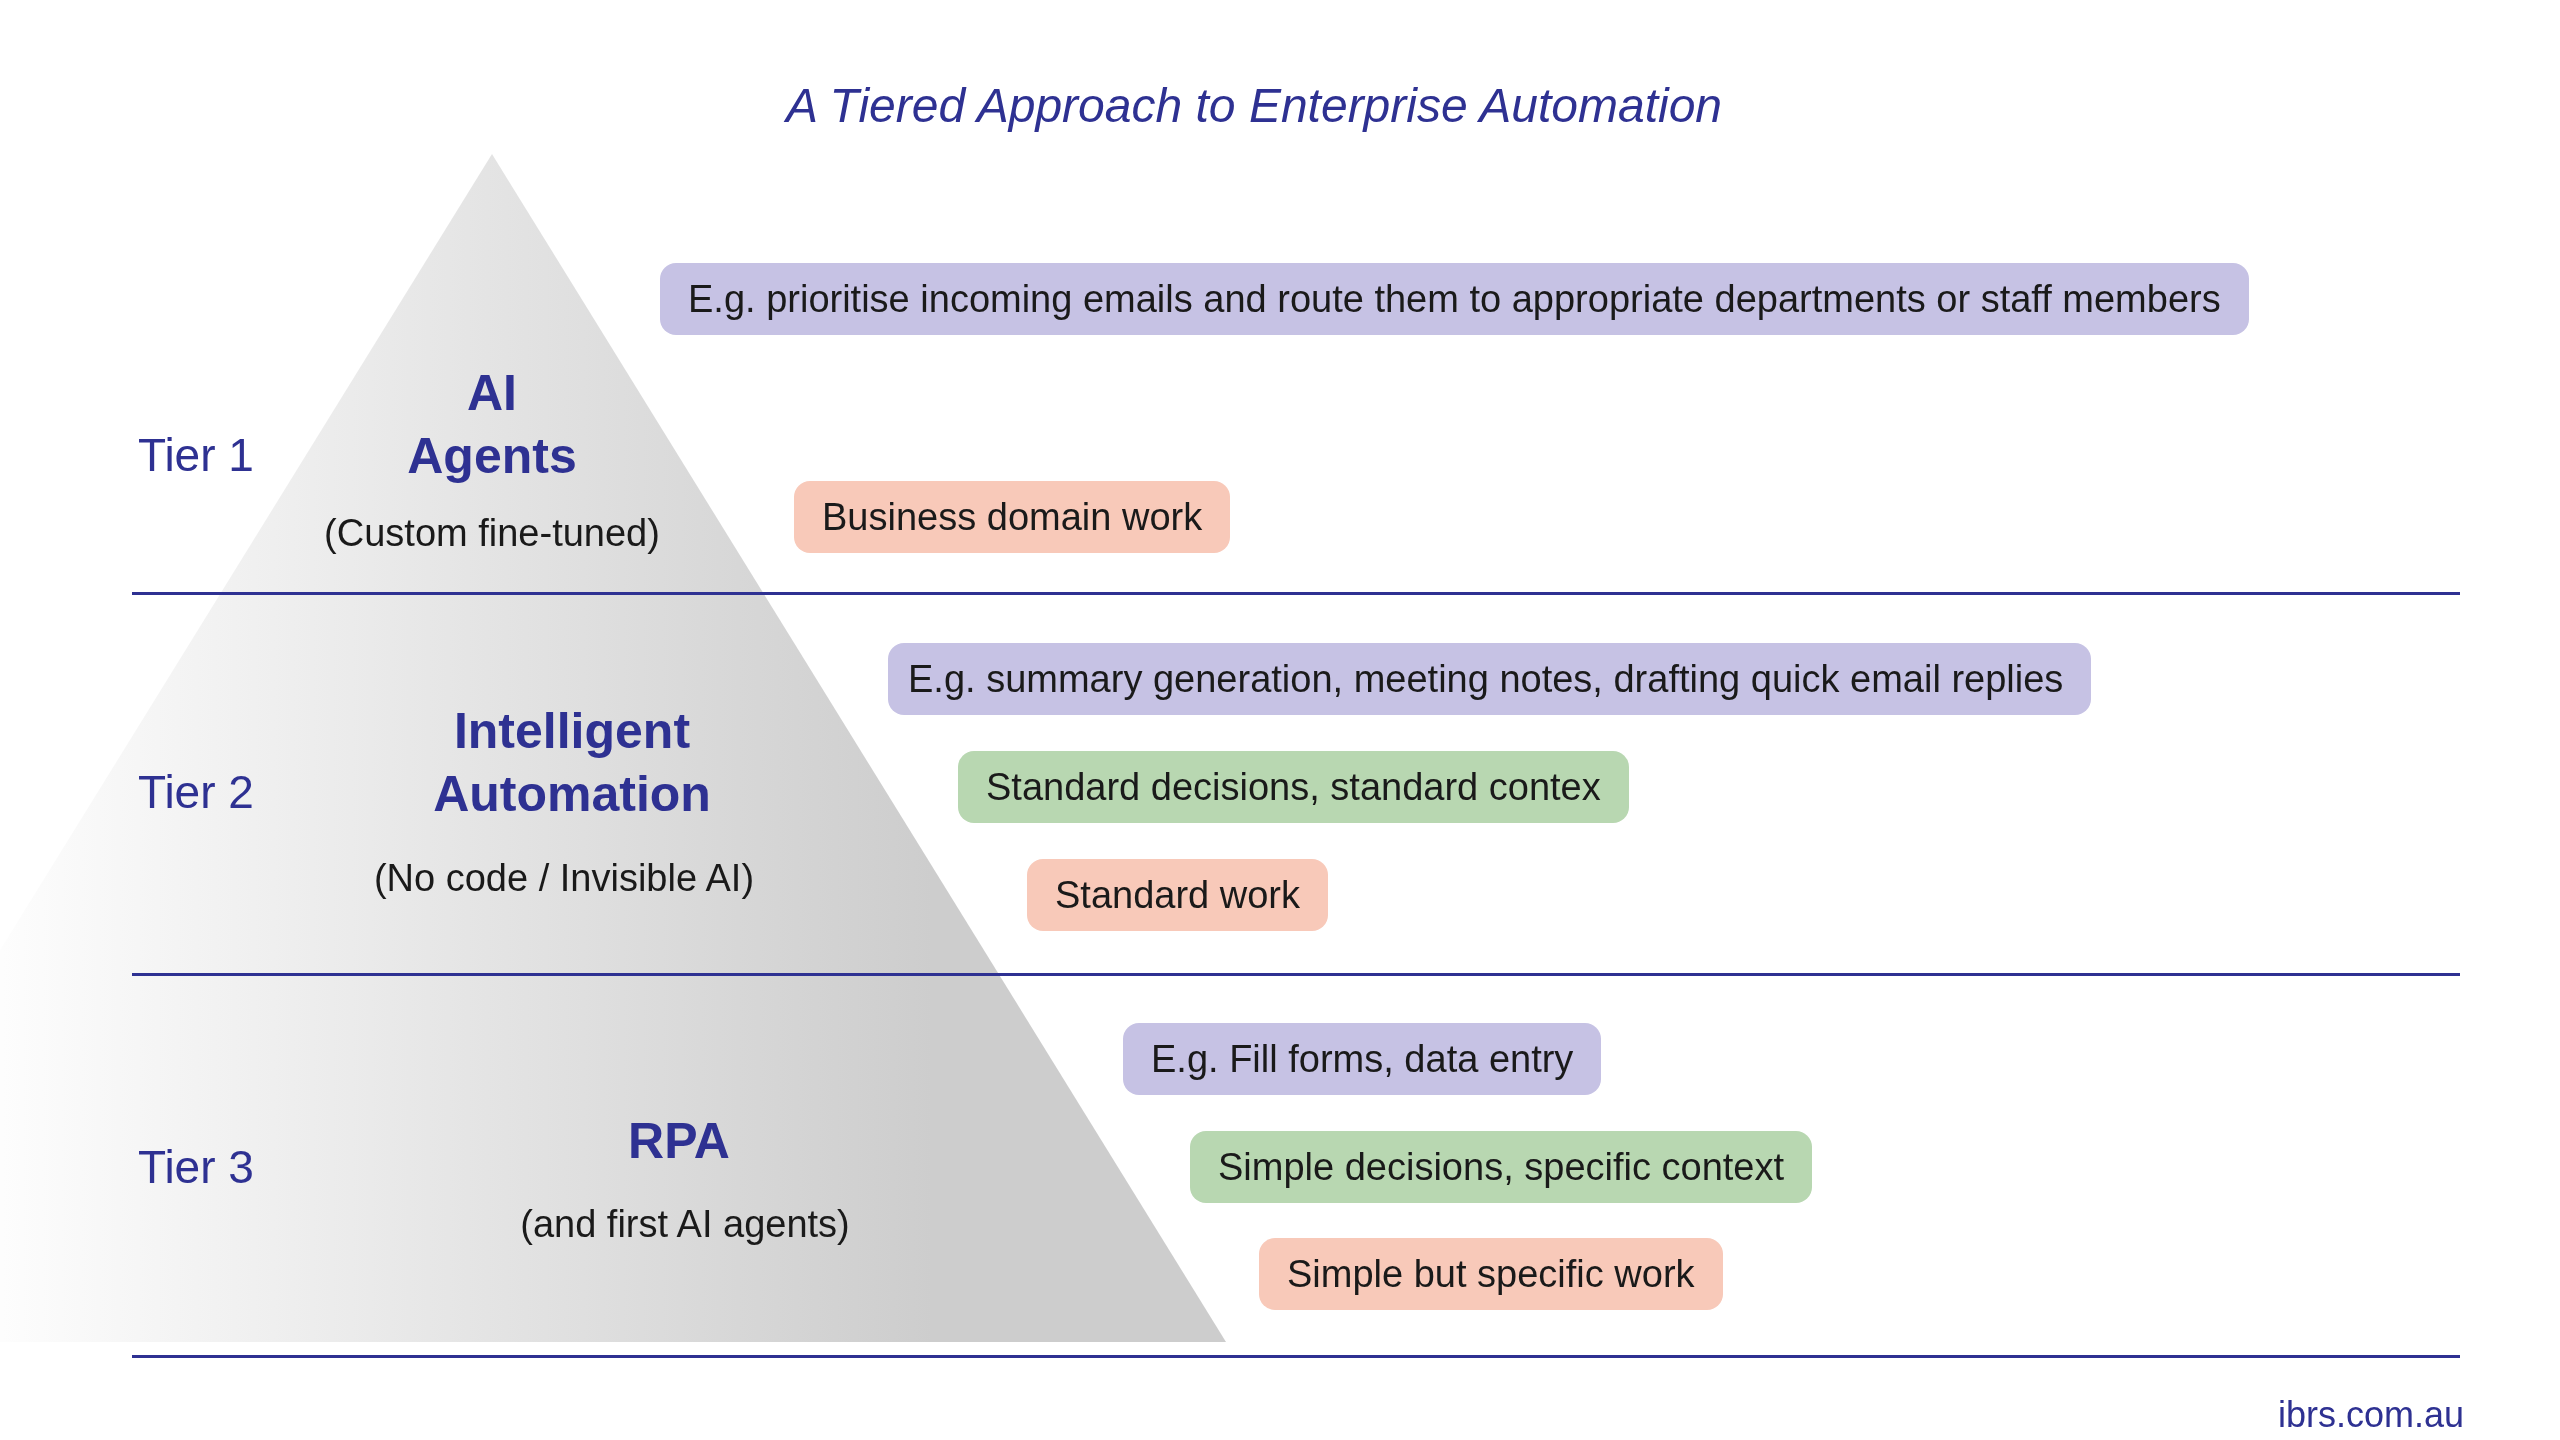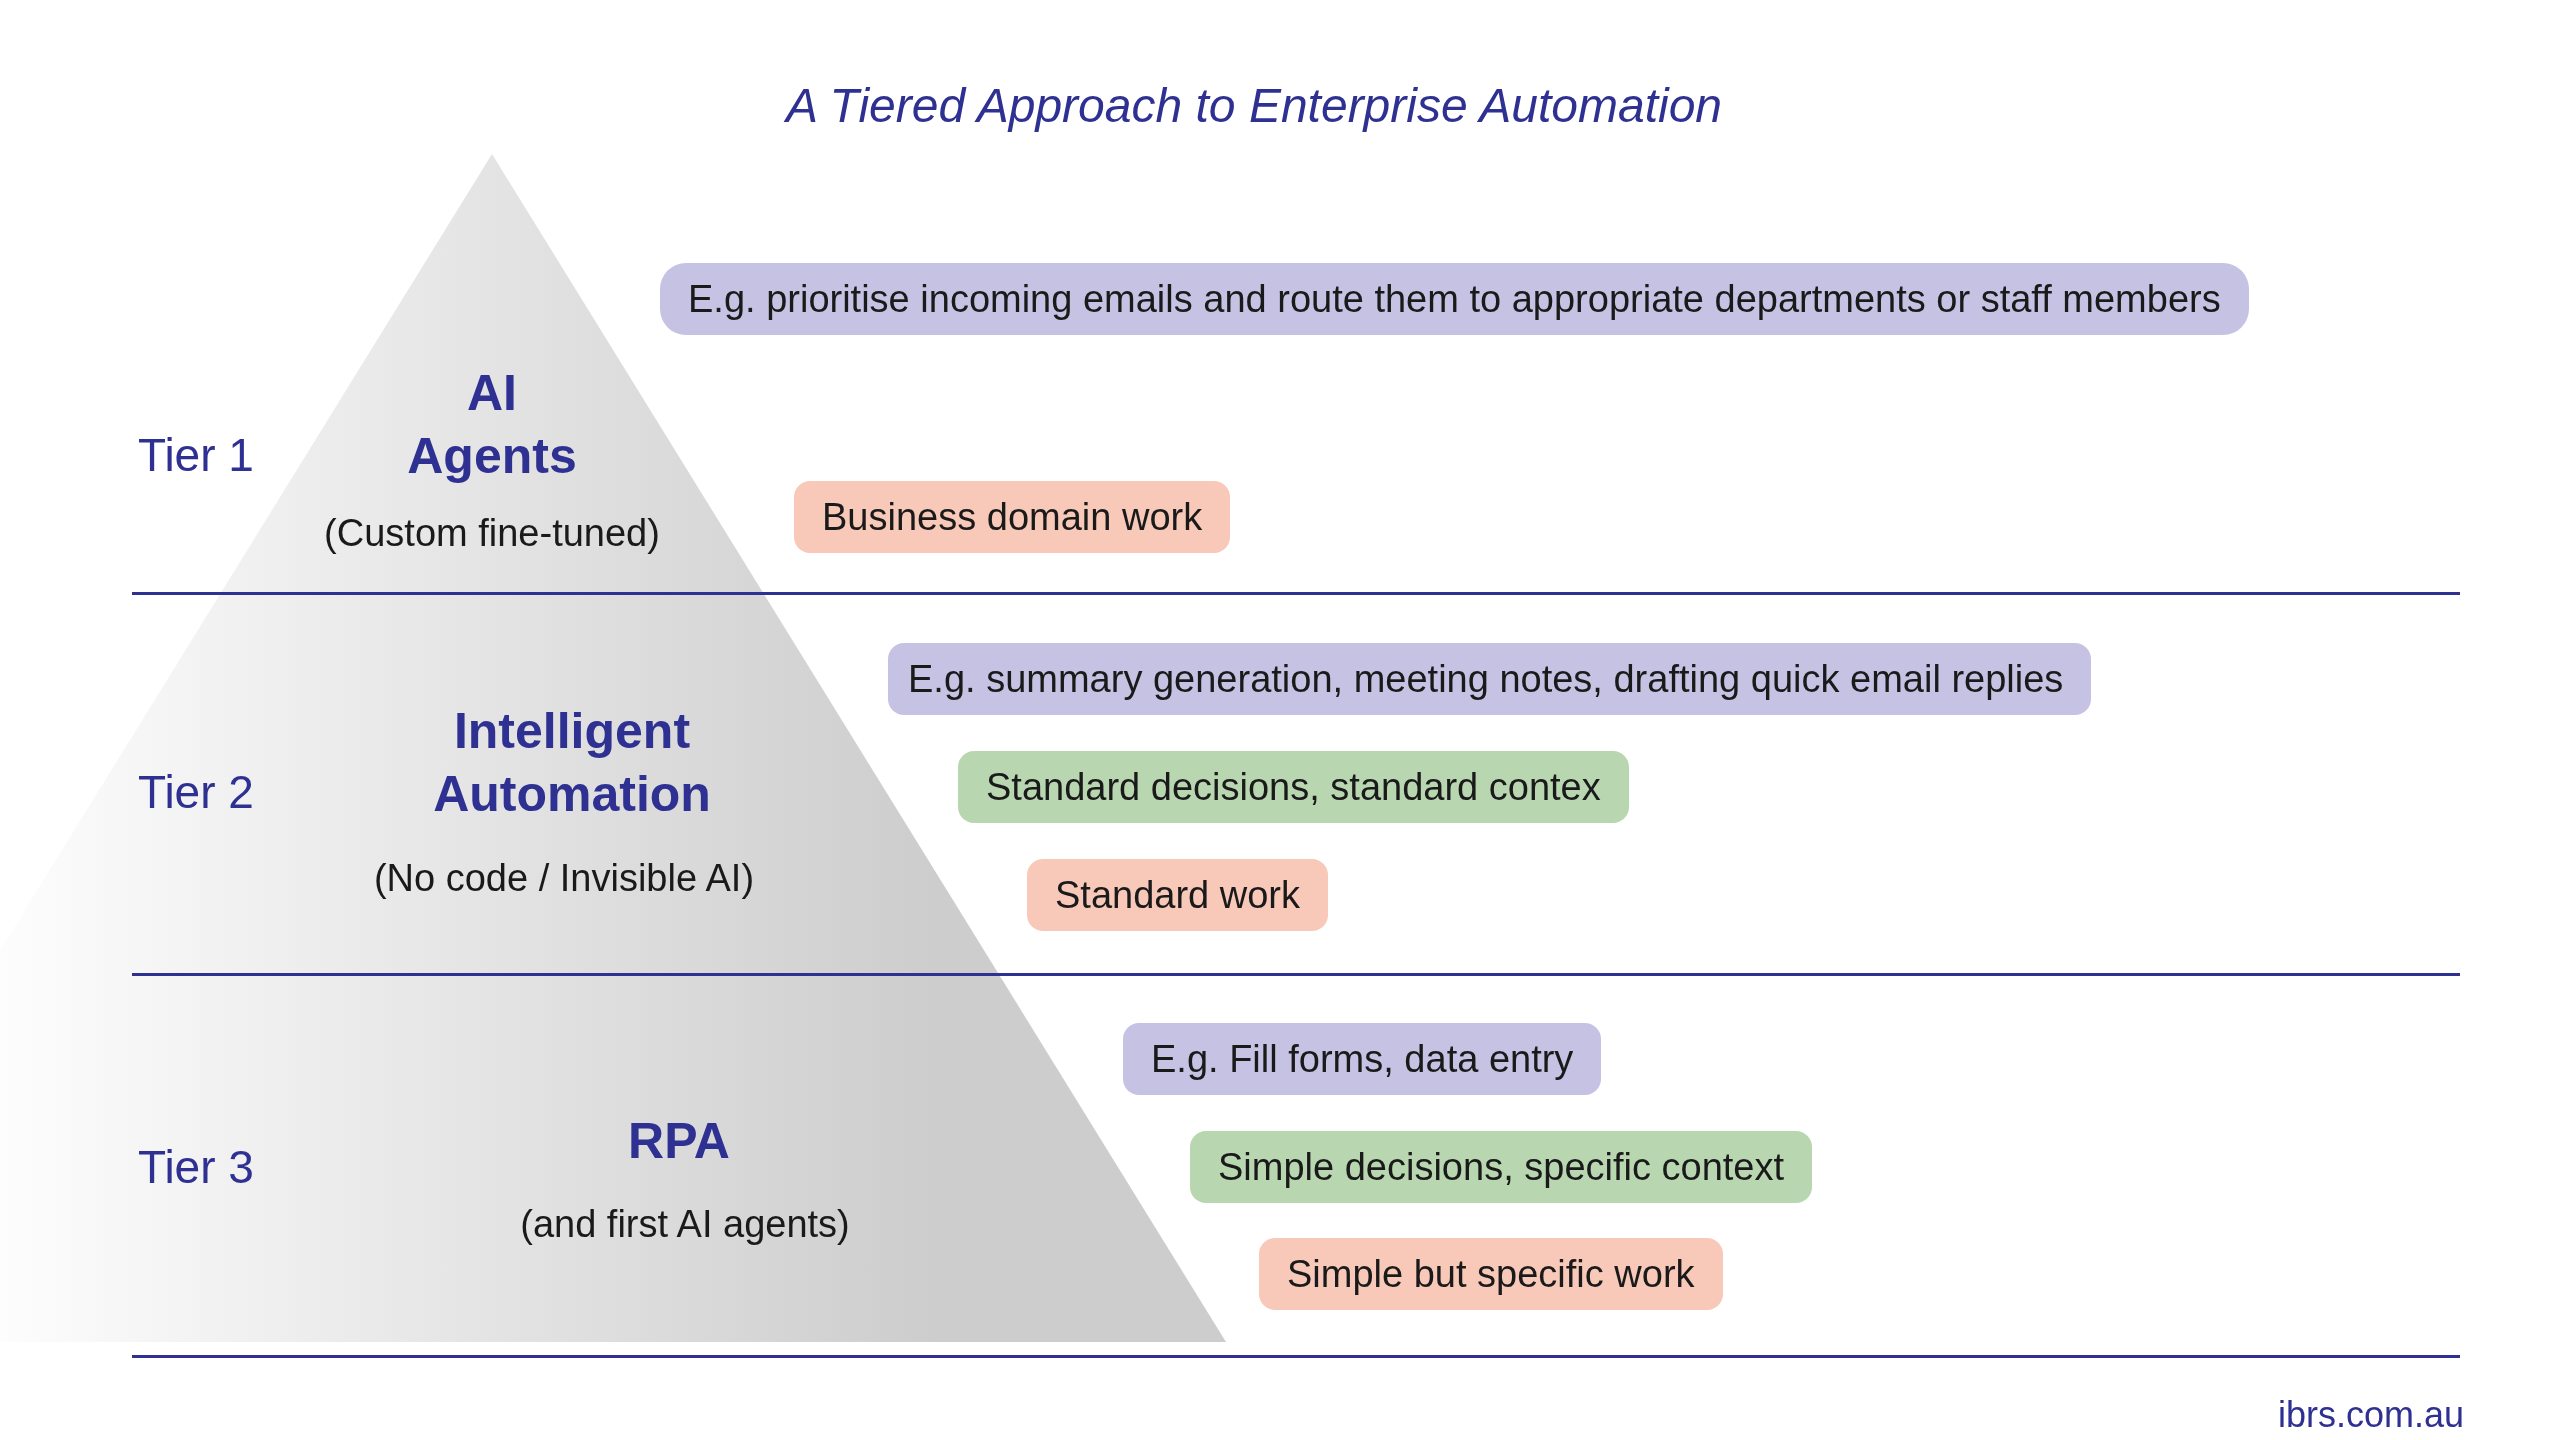--- a/index.html
+++ b/index.html
@@ -81,21 +81,21 @@
     line-height: 72px;
     padding: 0 28px;
     border-radius: 16px;
     font-size: 38px;
     color: #1a1a1a;
     white-space: nowrap;
   }
   .purple { background: #c6c2e4; }
   .green  { background: #b8d7b1; }
   .pink   { background: #f8c9b9; }
-  .p-1e { left: 660px;  top: 263px; border-radius: 26px; }
+  .p-1e { left: 660px;  top: 263px; }
   .p-1d { left: 724px;  top: 373px; }
   .p-1w { left: 794px;  top: 481px; }
   .p-2e { left: 888px;  top: 643px; padding-left: 20px; }
   .p-2d { left: 958px;  top: 751px; }
   .p-2w { left: 1027px; top: 859px; }
   .p-3e { left: 1123px; top: 1023px; }
   .p-3d { left: 1190px; top: 1131px; }
   .p-3w { left: 1259px; top: 1238px; }
   .footer {
     position: absolute;

